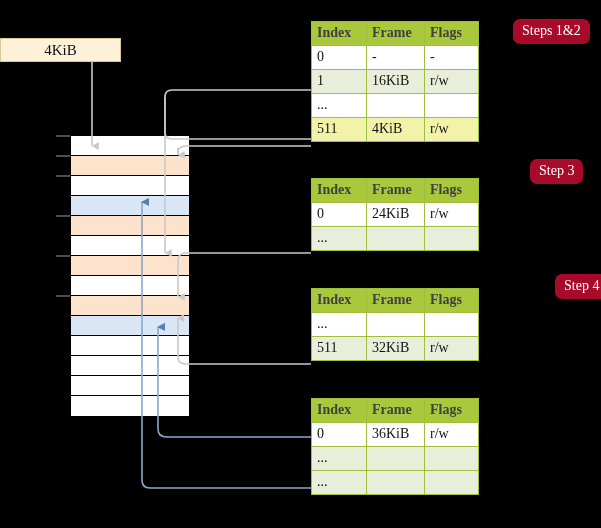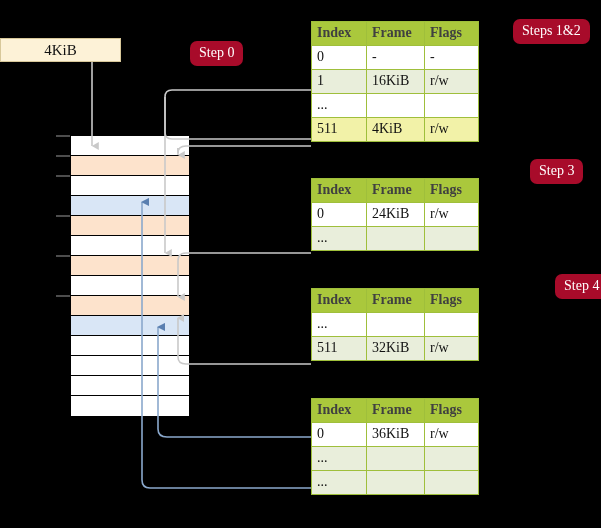--- a/index.html
+++ b/index.html
@@ -51,21 +51,20 @@
 </style>
 </head>
 <body>
 
 <div class="canvas">
 
   <div class="srcbox">
     <span>4KiB</span>
   </div>
 
-  <div class="badge" style="left:190px;top:41px;">Step 0</div>
   <div class="badge" style="left:513px;top:19px;">Steps 1&amp;2</div>
   <div class="badge" style="left:530px;top:159px;">Step 3</div>
   <div class="badge" style="left:515px;top:274px;margin-left:40px;">Step 4</div>
 
   <div class="memcol" id="memcol">
       <div class="memrow w">
         <span class="tick"></span>
       </div>
       <div class="memrow o">
         <span class="tick"></span>

